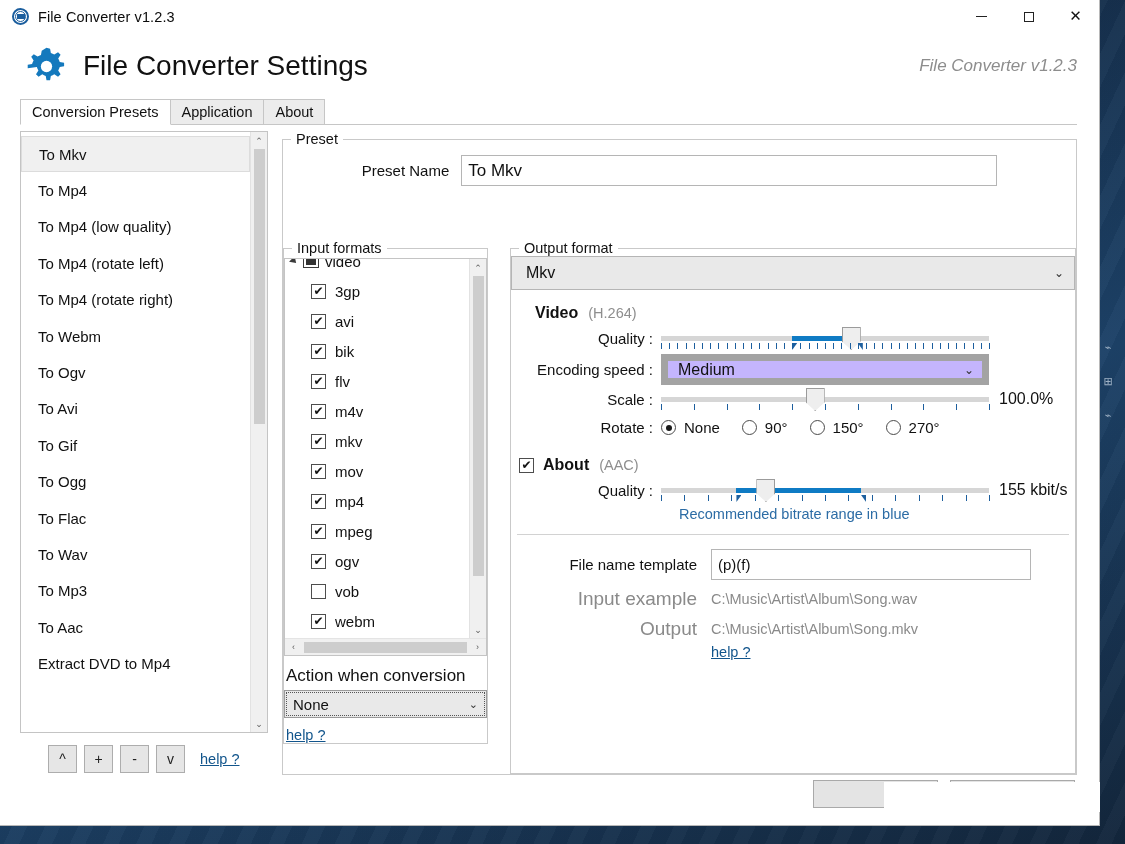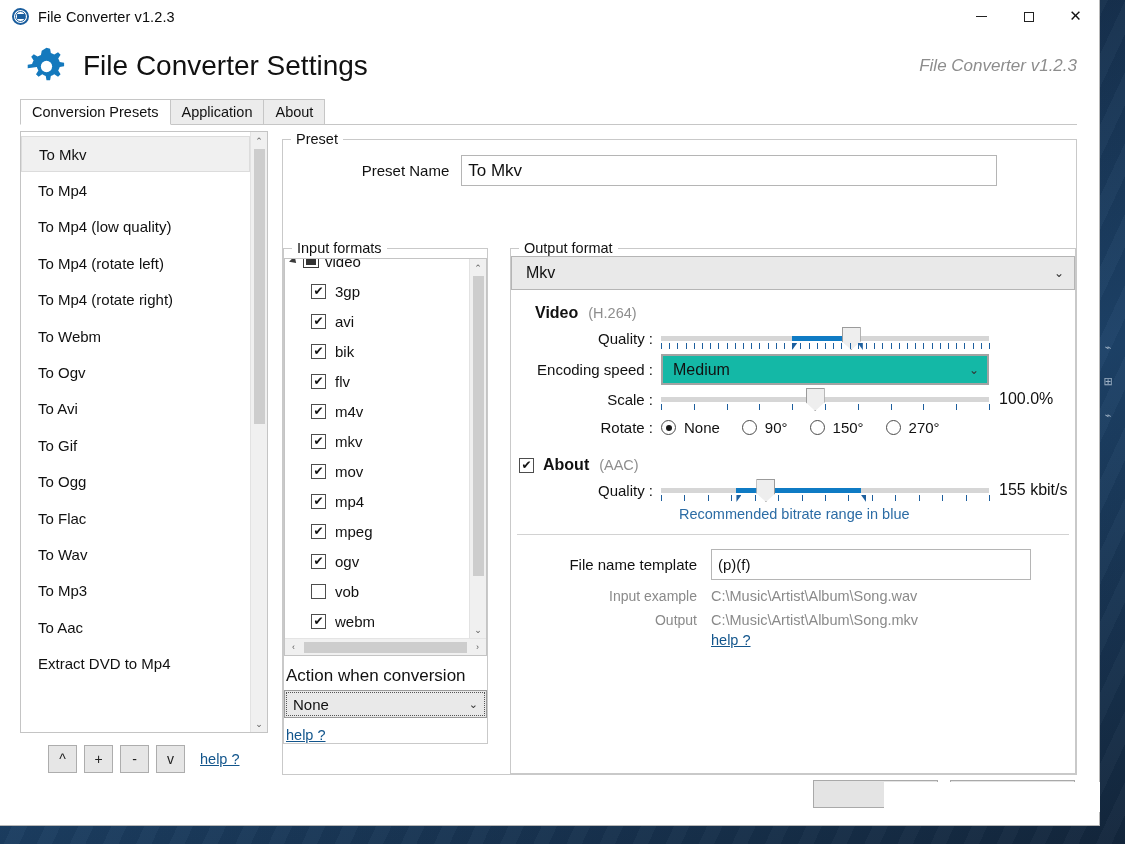--- a/index.html
+++ b/index.html
@@ -231,21 +231,21 @@
     background:#eeeeee; border:1px solid #9b9b9b;
     clip-path: polygon(0 0, 100% 0, 100% 62%, 50% 100%, 0 62%);
   }
   .ticks { position:relative; height:9px; margin-top:2px; }
   .tick { position:absolute; top:0; width:1px; height:8px; background:#1d5f9e; }
   .tick.small { height:6px; }
   .val-right { font-size:16px; color:#111; width:86px; padding-left:10px; flex:none; }
 
   .enc-row { display:flex; align-items:center; margin-top: 2px; }
   .enc-combo {
-    flex:1 1 auto; height:31px; border:2px solid #a3a3a3; background:#14b8a6;
+    flex:1 1 auto; height:31px; border:7px solid #a3a3a3; background:#c4b5fd;
     display:flex; align-items:center; padding:0 8px 0 10px; font-size:16px; color:#111;
   }
   .enc-combo .chev { margin-left:auto; font-size:12px; color:#333; }
 
   .radio-row { display:flex; align-items:flex-start; margin-top: 6px; }
   .radio { display:flex; align-items:center; margin-right: 22px; font-size:15px; color:#111;}
   .rb {
     width:15px;height:15px;border:1px solid #4a4a4a;border-radius:50%;
     margin-right:8px; background:#fff; position:relative; flex:none;
   }
@@ -258,21 +258,21 @@
   }
   .divider { height:1px; background:#d2d2d2; margin: 12px 6px 12px 6px; }
 
   .tmpl-row { display:flex; align-items:center; margin-top:2px; }
   .tmpl-label { font-size:15px; color:#111; width:200px; text-align:right; padding-right:14px; flex:none;}
   .tmpl-input {
     width: 320px; height:31px; border:1px solid #b5b5b5; background:#fff;
     font-size:15px; color:#111; padding: 0 6px; font-family:"Liberation Sans", sans-serif;
   }
   .ex-row { display:flex; align-items:center; margin-top:8px; }
-  .ex-label { font-size:14px; color:#8a8a8a; width:200px; text-align:right; padding-right:14px; flex:none;}
+  .ex-label { font-size:19px; color:#8a8a8a; width:200px; text-align:right; padding-right:14px; flex:none;}
   .ex-val { font-size:14.5px; color:#8a8a8a; }
   .help-row { display:flex; margin-top:4px; }
   .help-row .sp { width:200px; flex:none; }
 
   
   .bottombar {
     flex:none; height: 50px; display:flex; align-items:center; justify-content:flex-end;
     padding: 0 24px 12px 0; gap: 12px; background:#fff;
   }
   .btm-btn {

